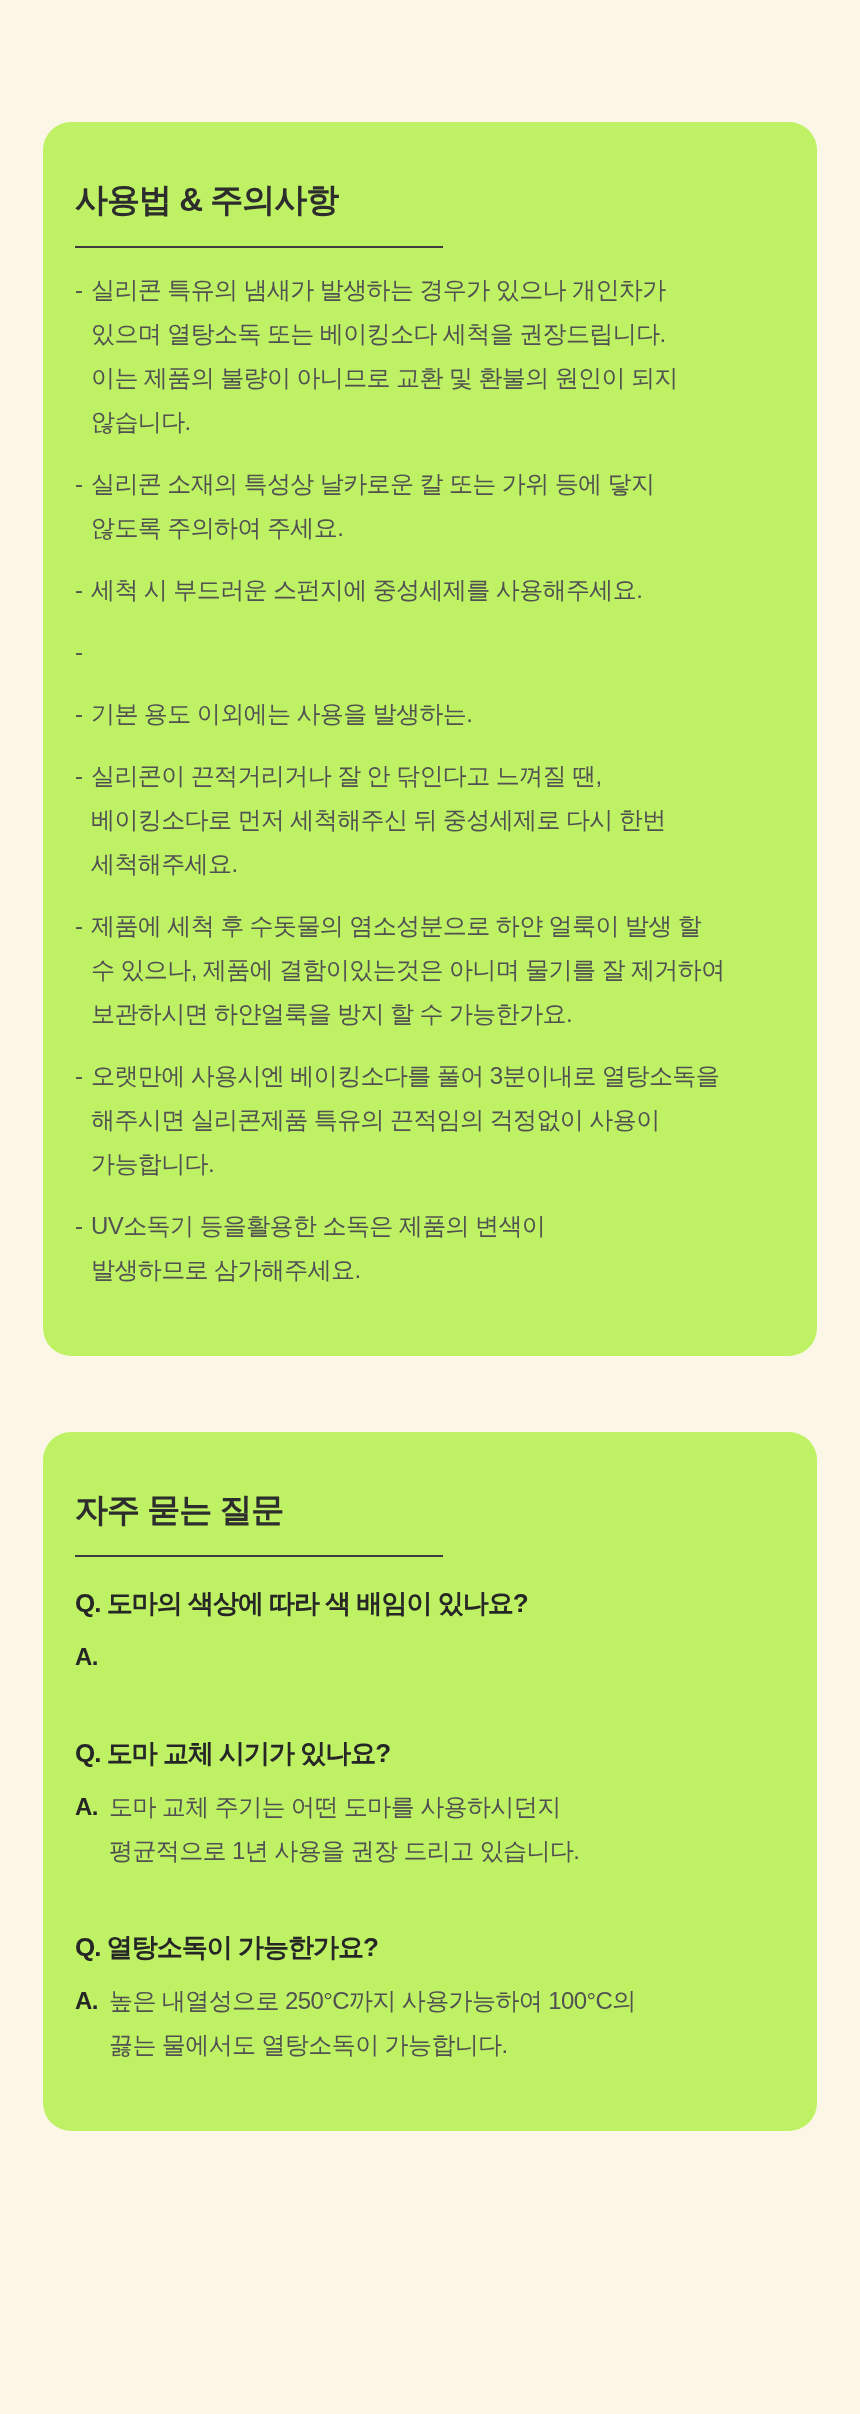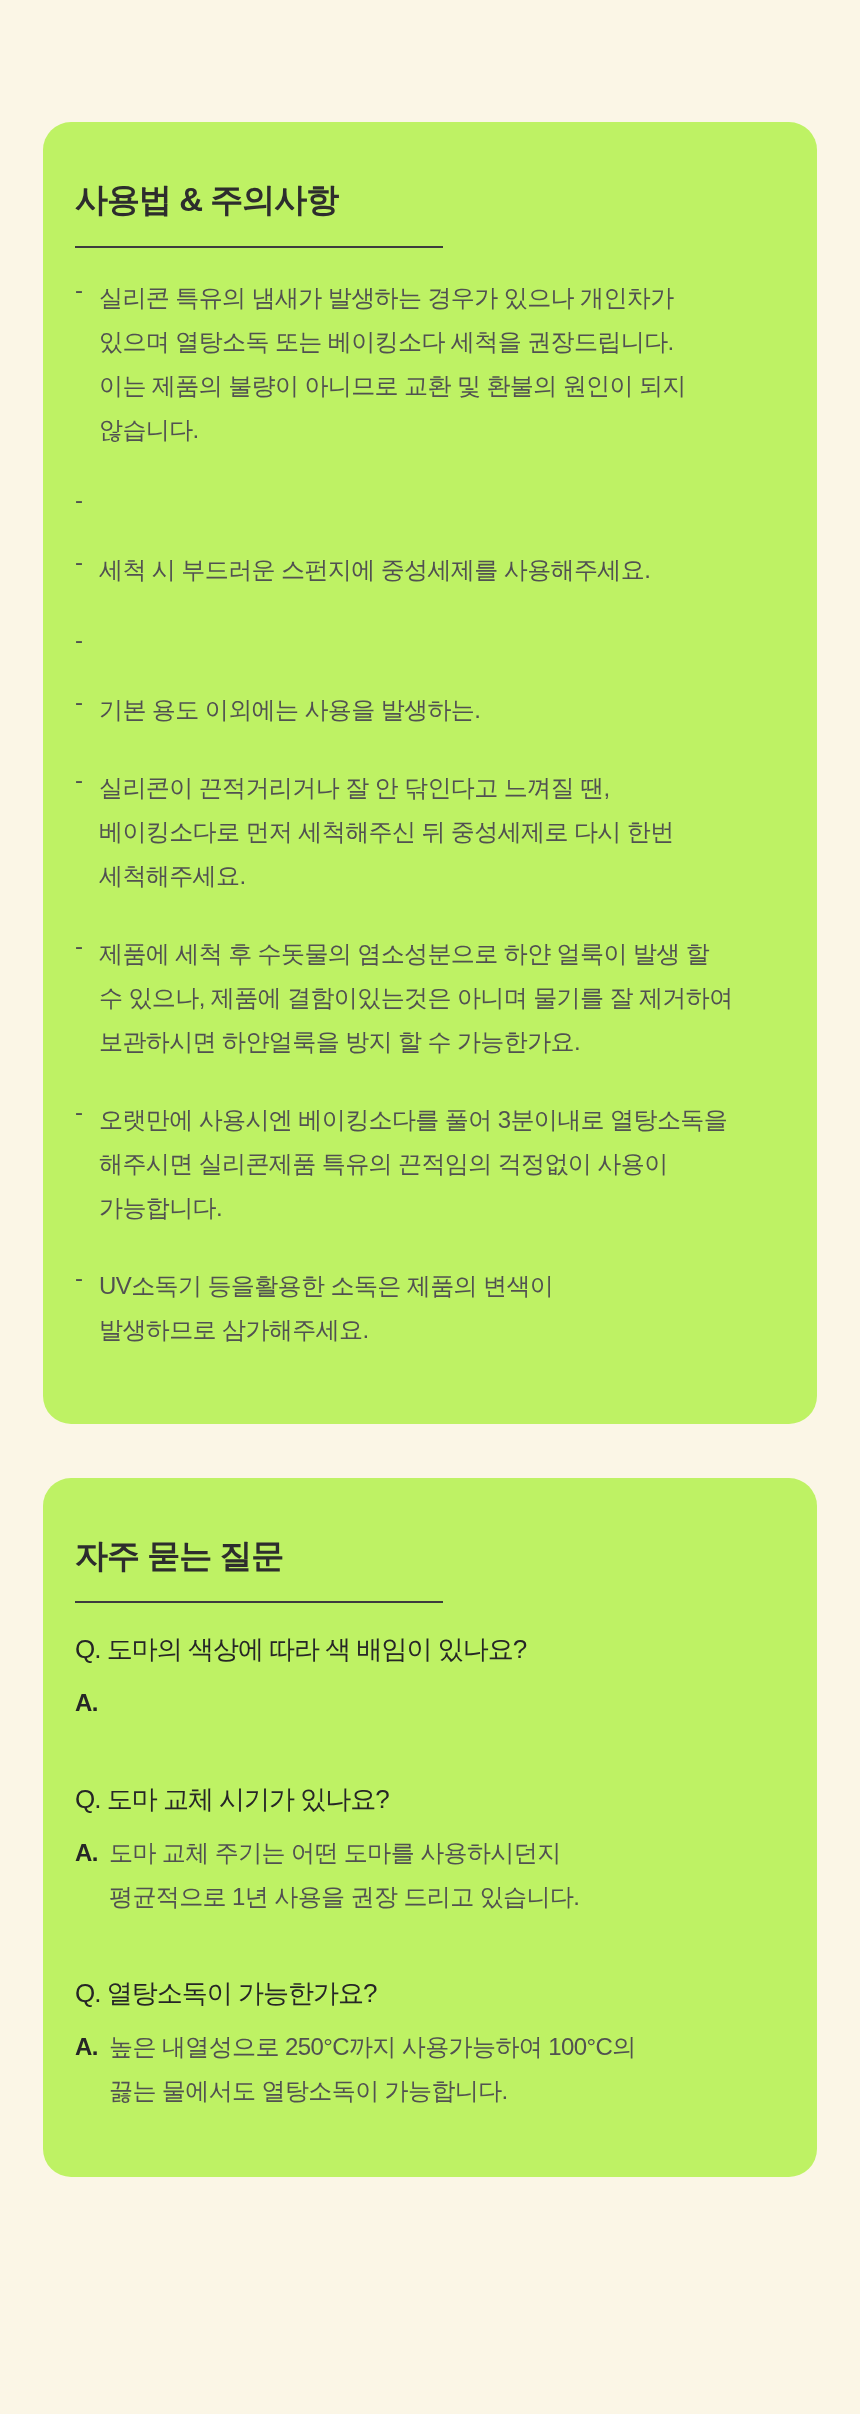--- a/index.html
+++ b/index.html
@@ -21,21 +21,21 @@
   }
   .card {
     width: 774px;
     margin: 0 auto;
     background: #bef264;
     border-radius: 28px;
     box-sizing: border-box;
     padding: 58px 30px 64px 32px;
   }
   .card + .card {
-    margin-top: 54px;
+    margin-top: 76px;
   }
   .card-title {
     margin: 0;
     font-size: 33px;
     font-weight: 700;
     color: #2D2D2D;
     letter-spacing: -1px;
     line-height: 1.2;
   }
   .divider {
@@ -53,34 +53,34 @@
     line-height: 44px;
     color: #515151;
     letter-spacing: -0.6px;
   }
   .bullet .dash {
     flex: 0 0 auto;
     width: 16px;
     color: #515151;
   }
   .bullet-text {
-    margin: 8px;
+    margin: 0;
     white-space: pre-line;
   }
   
   .qa {
     margin-top: 26px;
   }
   .qa + .qa {
     margin-top: 54px;
   }
   .q {
     margin: 0 0 12px 0;
     font-size: 26px;
-    font-weight: 400;
+    font-weight: 700;
     color: #262626;
     letter-spacing: -1px;
     line-height: 40px;
   }
   .a {
     display: flex;
     align-items: flex-start;
     font-size: 24px;
     line-height: 44px;
     color: #515151;
@@ -108,20 +108,22 @@
 
     <div class="bullet">
       <span class="dash">-</span>
       <p class="bullet-text">실리콘 특유의 냄새가 발생하는 경우가 있으나 개인차가
 있으며 열탕소독 또는 베이킹소다 세척을 권장드립니다.
 이는 제품의 불량이 아니므로 교환 및 환불의 원인이 되지
 않습니다.</p>
     </div>
     <div class="bullet">
       <span class="dash">-</span>
+      <p class="bullet-text">실리콘 소재의 특성상 날카로운 칼 또는 가위 등에 닿지
+않도록 주의하여 주세요.</p>
     </div>
     <div class="bullet">
       <span class="dash">-</span>
       <p class="bullet-text">세척 시 부드러운 스펀지에 중성세제를 사용해주세요.</p>
     </div>
     <div class="bullet">
       <span class="dash">-</span>
     </div>
     <div class="bullet">
       <span class="dash">-</span>

